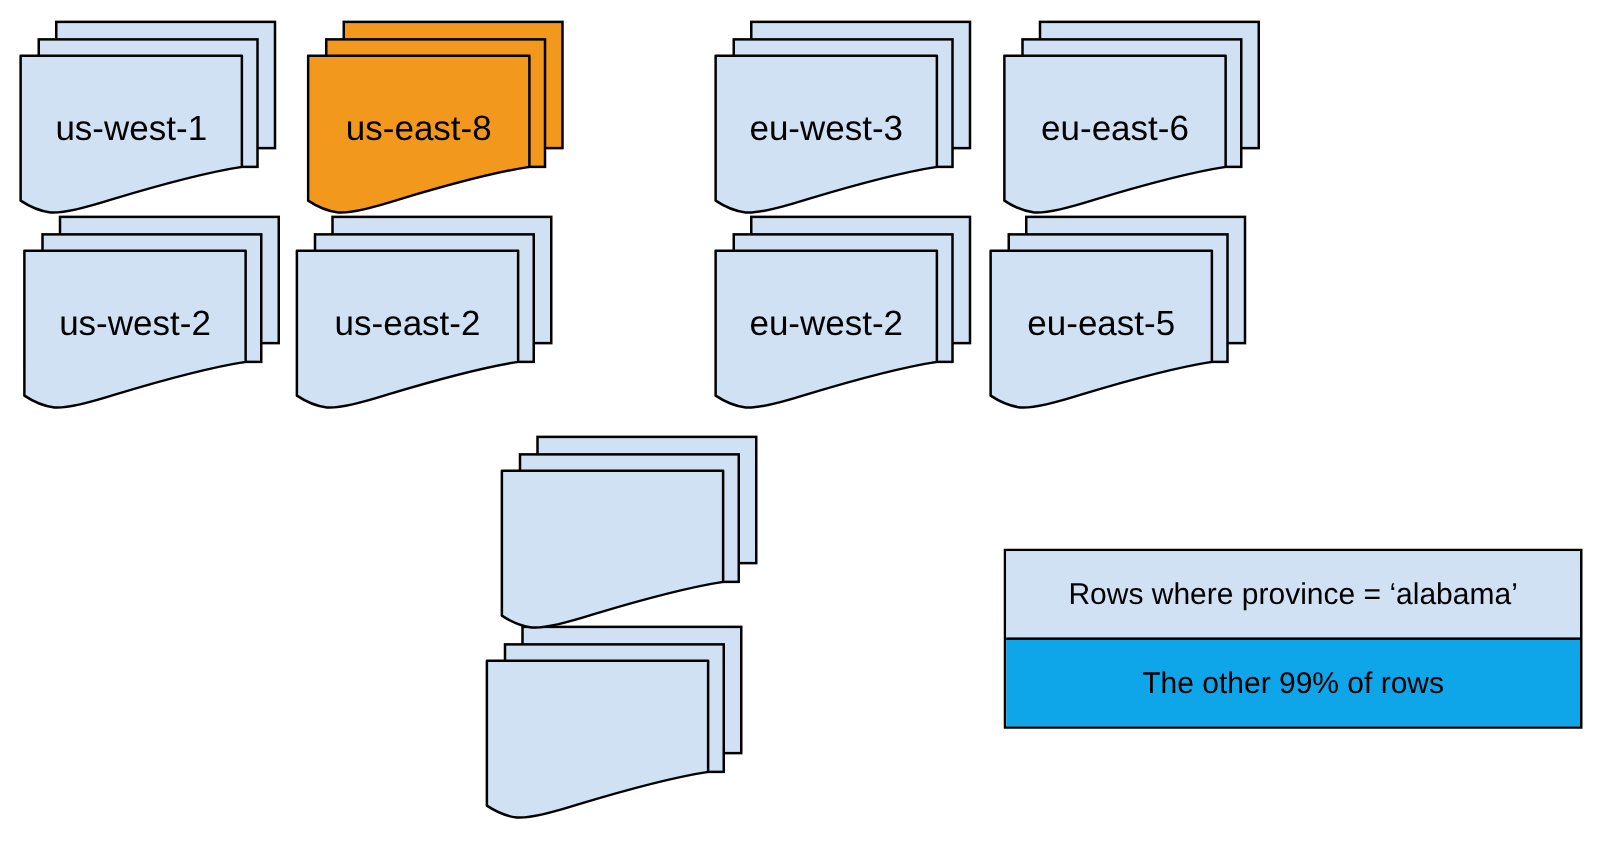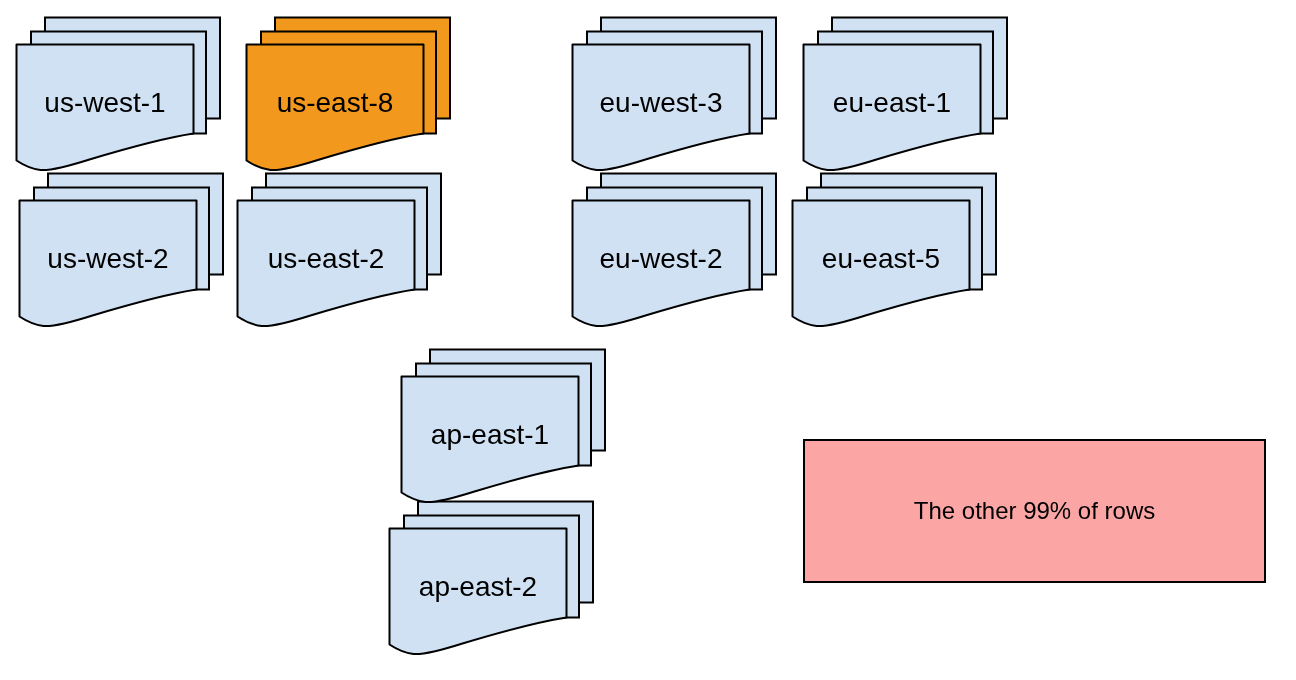--- a/index.html
+++ b/index.html
@@ -88,21 +88,21 @@
           <path d="M1.5,28.5 H178.5 V117.5 C146,122.5 111,132.5 74.5,143.5 C55.5,149.5 36.5,155 25.5,154 C17.5,153 7.5,148.5 1.5,144.5 Z" fill="#cfe1f2" stroke="#000000" stroke-width="2" stroke-linejoin="round"></path>
         </svg>
         <div class="stack-label">eu-west-3</div>
       </div>
       <div class="stack" style="left: 802px; top: 16px; z-index: 7;">
         <svg width="208" height="156" viewBox="0 0 208 156">
           <rect x="30" y="1.5" width="175" height="101" fill="#cfe1f2" stroke="#000000" stroke-width="2"></rect>
           <rect x="16" y="15.5" width="175" height="102" fill="#cfe1f2" stroke="#000000" stroke-width="2"></rect>
           <path d="M1.5,28.5 H178.5 V117.5 C146,122.5 111,132.5 74.5,143.5 C55.5,149.5 36.5,155 25.5,154 C17.5,153 7.5,148.5 1.5,144.5 Z" fill="#cfe1f2" stroke="#000000" stroke-width="2" stroke-linejoin="round"></path>
         </svg>
-        <div class="stack-label">eu-east-1</div>
+        <div class="stack-label">eu-east-6</div>
       </div>
       <div class="stack" style="left: 18px; top: 172px; z-index: 6;">
         <svg width="208" height="156" viewBox="0 0 208 156">
           <rect x="30" y="1.5" width="175" height="101" fill="#cfe1f2" stroke="#000000" stroke-width="2"></rect>
           <rect x="16" y="15.5" width="175" height="102" fill="#cfe1f2" stroke="#000000" stroke-width="2"></rect>
           <path d="M1.5,28.5 H178.5 V117.5 C146,122.5 111,132.5 74.5,143.5 C55.5,149.5 36.5,155 25.5,154 C17.5,153 7.5,148.5 1.5,144.5 Z" fill="#cfe1f2" stroke="#000000" stroke-width="2" stroke-linejoin="round"></path>
         </svg>
         <div class="stack-label">us-west-2</div>
       </div>
       <div class="stack" style="left: 236px; top: 172px; z-index: 5; padding-left: 48px;">
@@ -128,30 +128,31 @@
           <path d="M1.5,28.5 H178.5 V117.5 C146,122.5 111,132.5 74.5,143.5 C55.5,149.5 36.5,155 25.5,154 C17.5,153 7.5,148.5 1.5,144.5 Z" fill="#cfe1f2" stroke="#000000" stroke-width="2" stroke-linejoin="round"></path>
         </svg>
         <div class="stack-label">eu-east-5</div>
       </div>
       <div class="stack" style="left: 400px; top: 348px; z-index: 2;">
         <svg width="208" height="156" viewBox="0 0 208 156">
           <rect x="30" y="1.5" width="175" height="101" fill="#cfe1f2" stroke="#000000" stroke-width="2"></rect>
           <rect x="16" y="15.5" width="175" height="102" fill="#cfe1f2" stroke="#000000" stroke-width="2"></rect>
           <path d="M1.5,28.5 H178.5 V117.5 C146,122.5 111,132.5 74.5,143.5 C55.5,149.5 36.5,155 25.5,154 C17.5,153 7.5,148.5 1.5,144.5 Z" fill="#cfe1f2" stroke="#000000" stroke-width="2" stroke-linejoin="round"></path>
         </svg>
-        <div class="stack-label">ap-east-1</div>
       </div>
       <div class="stack" style="left: 388px; top: 500px; z-index: 1;">
         <svg width="208" height="156" viewBox="0 0 208 156">
           <rect x="30" y="1.5" width="175" height="101" fill="#cfe1f2" stroke="#000000" stroke-width="2"></rect>
           <rect x="16" y="15.5" width="175" height="102" fill="#cfe1f2" stroke="#000000" stroke-width="2"></rect>
           <path d="M1.5,28.5 H178.5 V117.5 C146,122.5 111,132.5 74.5,143.5 C55.5,149.5 36.5,155 25.5,154 C17.5,153 7.5,148.5 1.5,144.5 Z" fill="#cfe1f2" stroke="#000000" stroke-width="2" stroke-linejoin="round"></path>
         </svg>
-        <div class="stack-label">ap-east-2</div>
       </div>
     </div>
 
   <div class="legend" id="legend" style="left: 803px; top: 439px; width: 463px; height: 144px;">
-    <div class="legend-row" id="legend-row-1" style="background: #fca5a5;">
+    <div class="legend-row" id="legend-row-0" style="background: rgb(207, 225, 242);">
+      <span>Rows where province = ‘alabama’</span>
+    </div>
+    <div class="legend-row" id="legend-row-1" style="background: #0ea5e9;">
       <span>The other 99% of rows</span>
     </div>
   </div>
 </div>
 
 </body></html>

